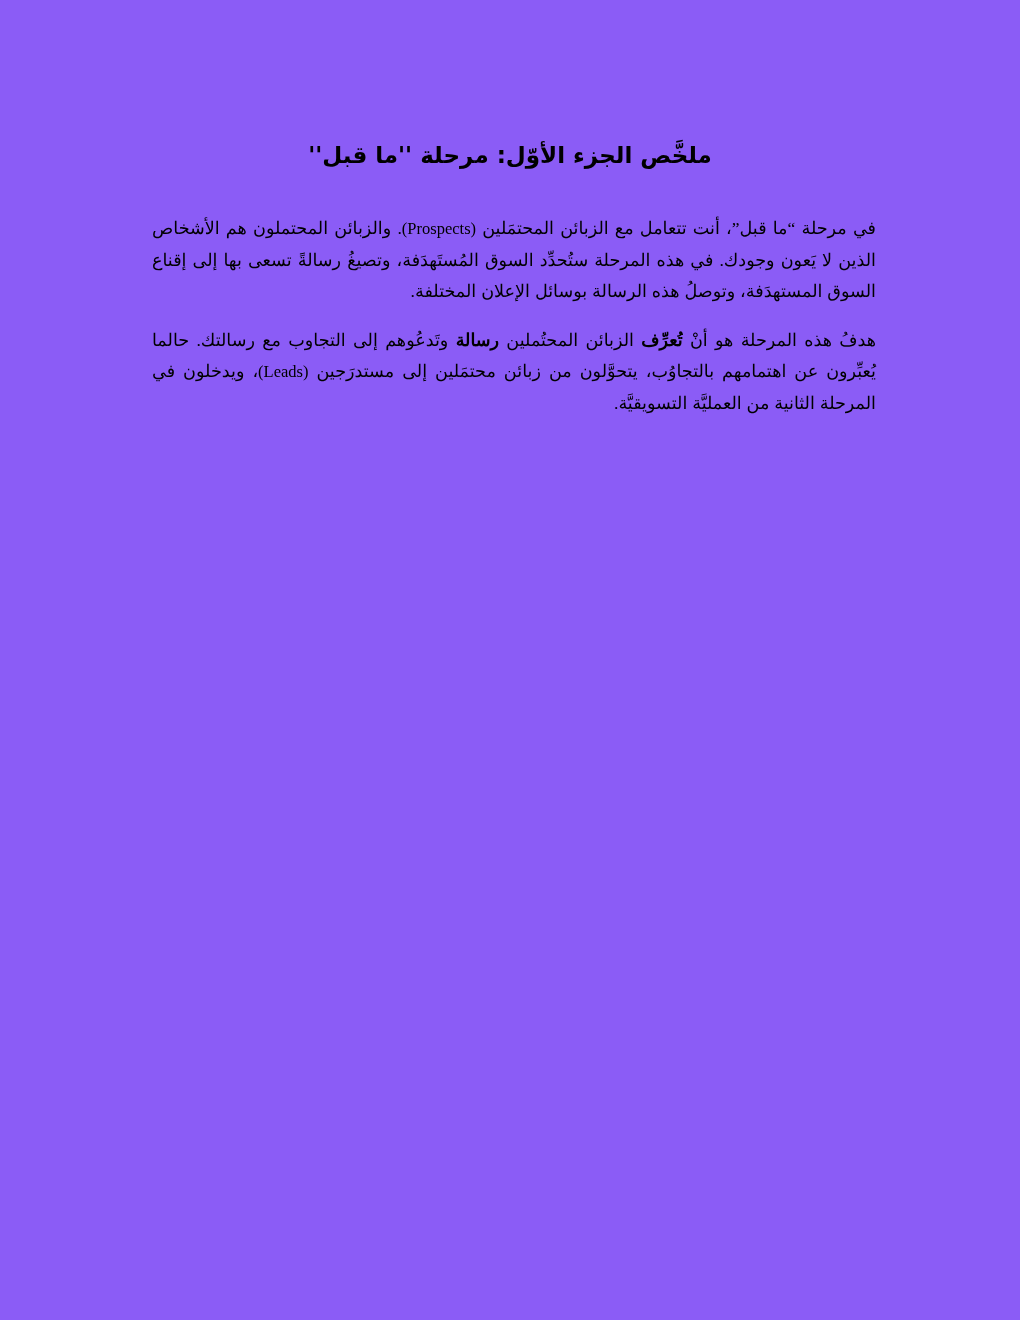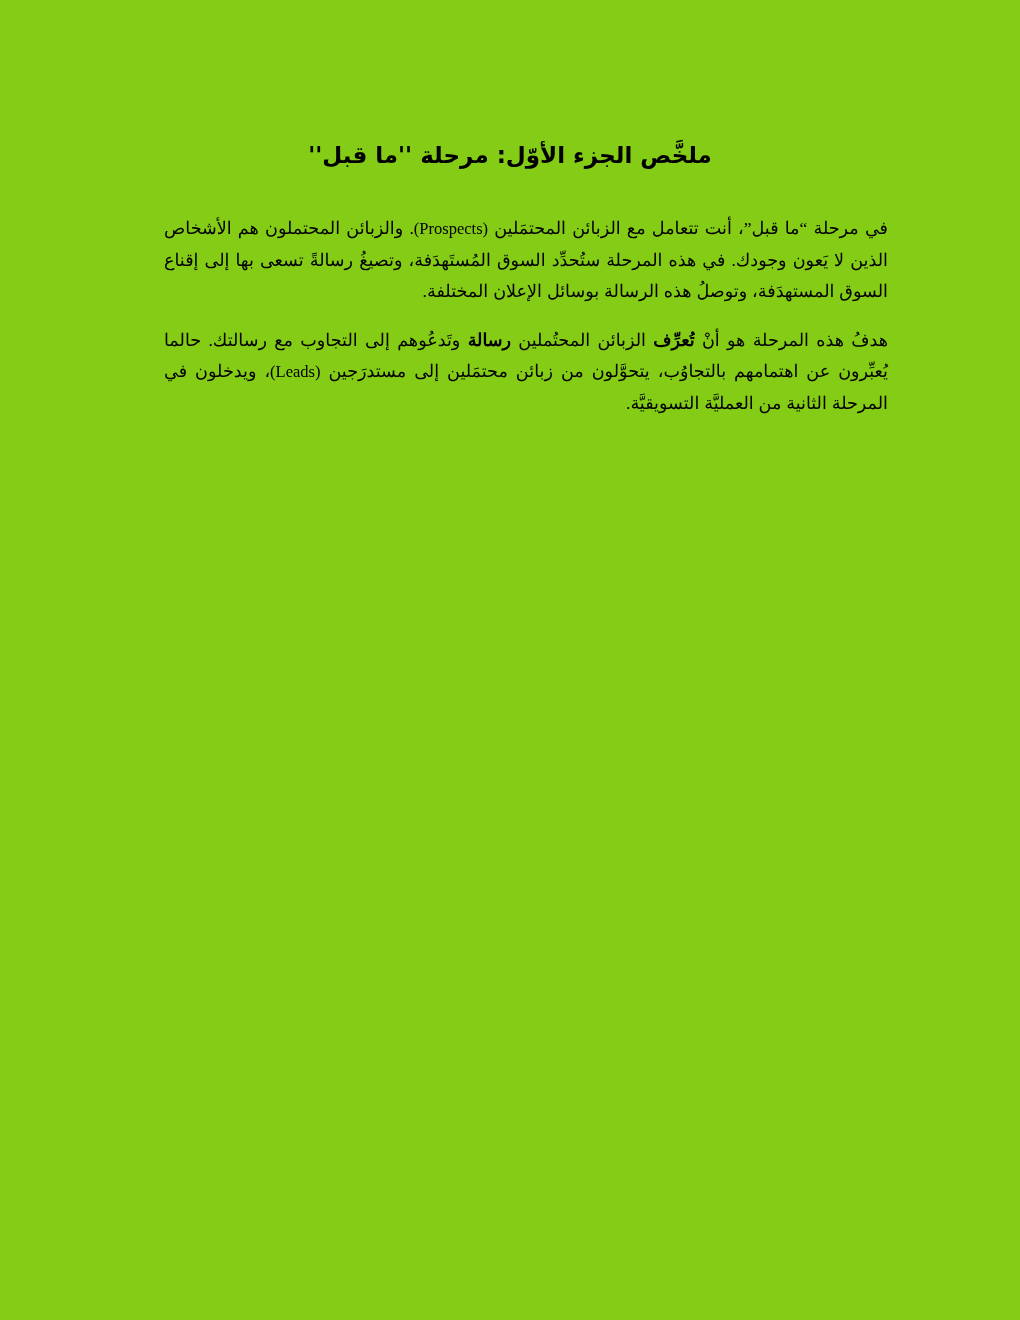--- a/index.html
+++ b/index.html
@@ -14,21 +14,21 @@
     position: relative;
     overflow: hidden;
     font-family: "Liberation Serif", "DejaVu Serif", serif;
     color: #000000;
     -webkit-font-smoothing: antialiased;
   }
 
   .page {
     position: absolute;
     inset: 0;
-    background: #84cc16;
+    background: #8b5cf6;
   }
 
   .content {
     position: absolute;
     left: 148px;
     top: 0;
     width: 724px;
   }
 
   .doc-title {
@@ -45,21 +45,21 @@
     font-size: 23px;
     line-height: 34px;
     letter-spacing: 0px;
     color: #000000;
     white-space: nowrap;
   }
 
   .body-block {
     position: absolute;
     top: 213px;
-    left: 16px;
+    left: 4px;
     width: 724px;
     direction: rtl;
   }
 
   p.para {
     margin: 0 0 17px 0;
     padding: 0;
     direction: rtl;
     text-align: justify;
     text-align-last: right;

